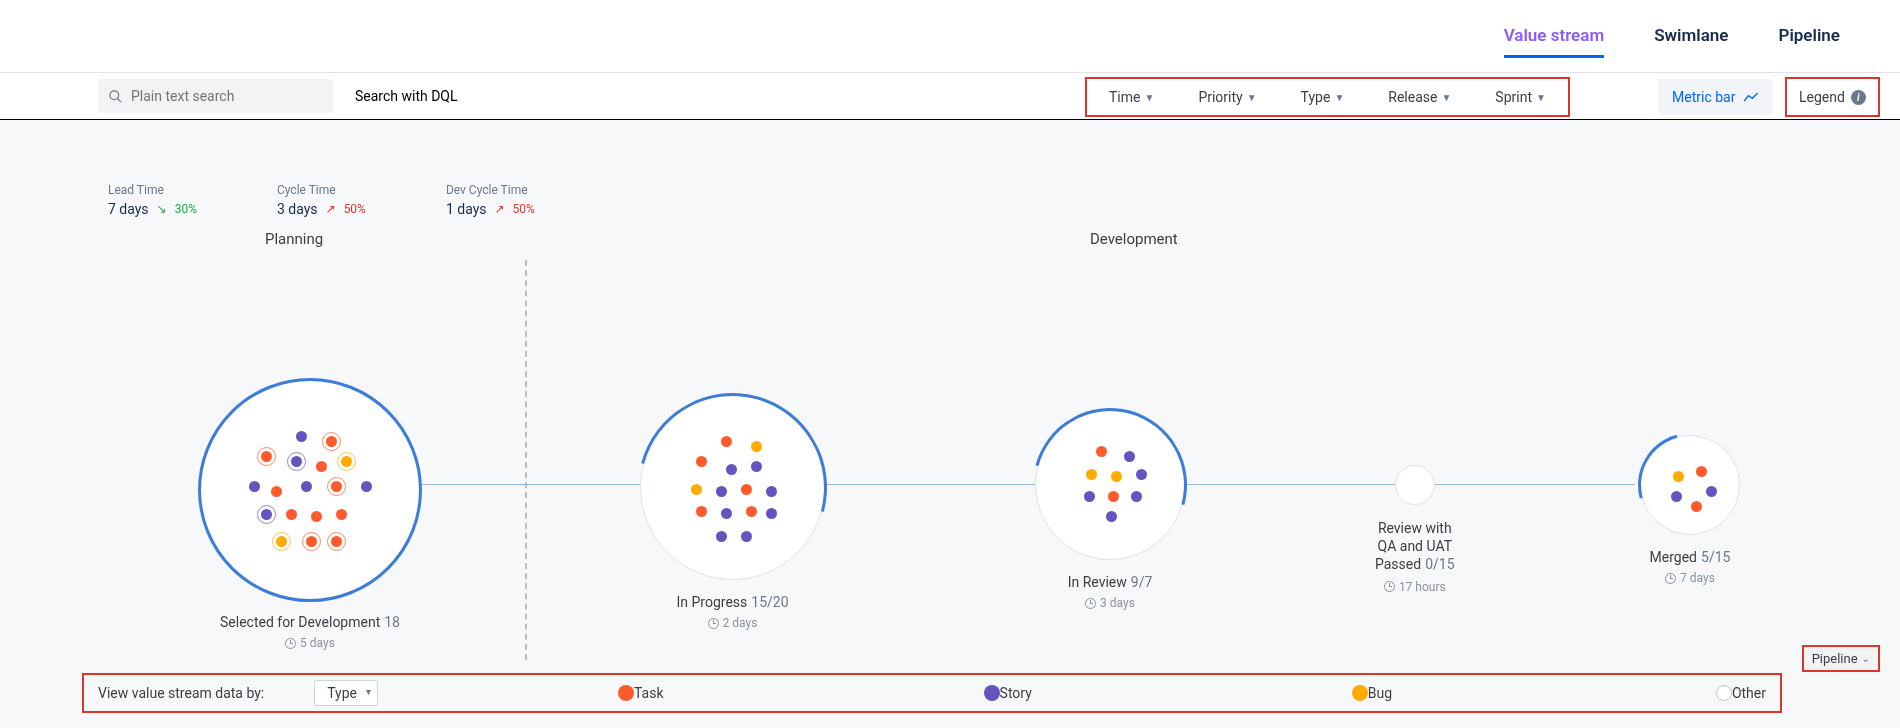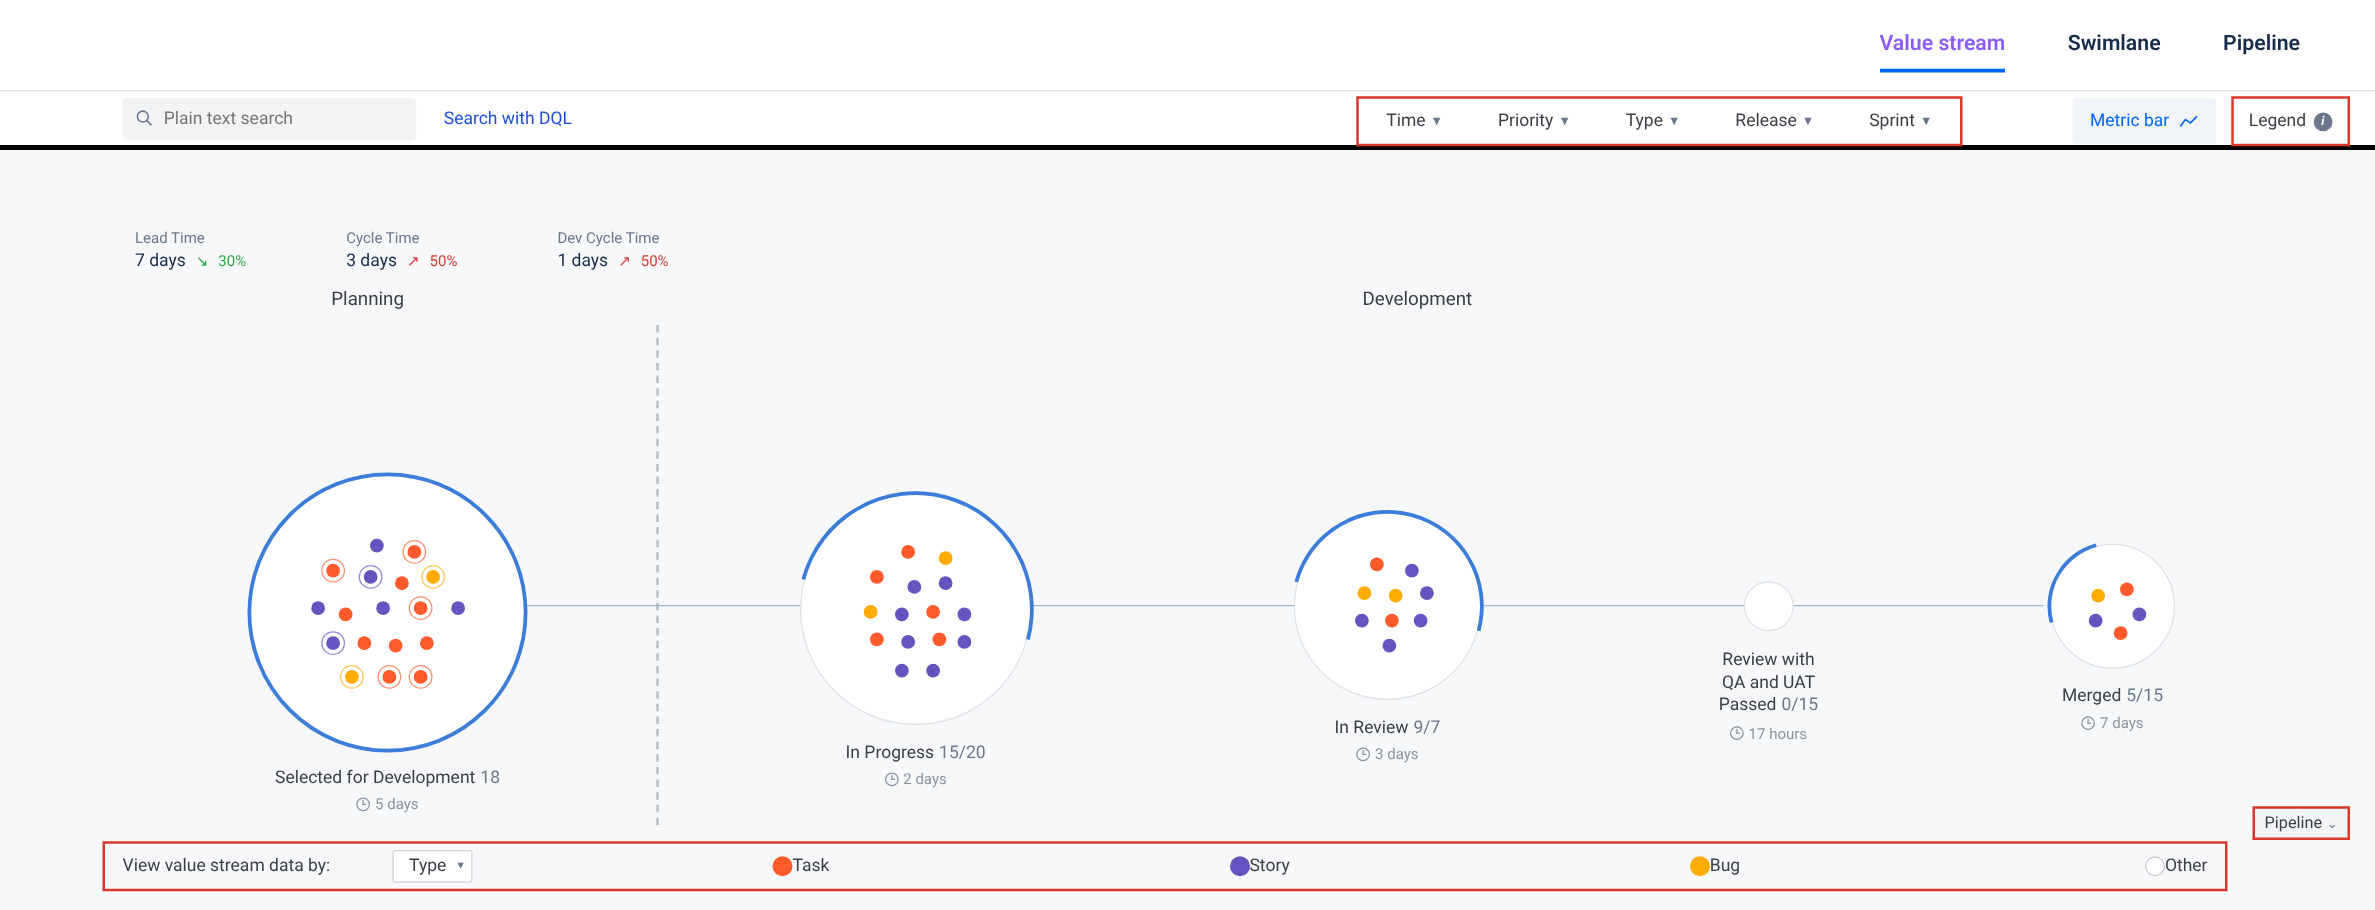--- a/index.html
+++ b/index.html
@@ -4,25 +4,25 @@
 <style>
   * { box-sizing: border-box; margin: 0; padding: 0; font-family: -apple-system, BlinkMacSystemFont, "Segoe UI", Roboto, Arial, sans-serif; }
   body { background: #fff; width: 1900px; height: 728px; overflow: hidden; position: relative; }
 
   
   .top-tabs { position: absolute; top: 25px; right: 60px; display: flex; gap: 50px; font-size: 17px; font-weight: 600; color: #172b4d; }
   .top-tabs .tab { cursor: pointer; padding-bottom: 10px; }
   .top-tabs .tab.active { color: #8b5cf6; border-bottom: 3px solid #0066ff; }
 
   
-  .filter-bar { position: absolute; top: 72px; left: 0; right: 0; height: 48px; border-top: 1px solid #e0e4e8; border-bottom: 4px solid #000000; display: flex; align-items: center; background: #fff; }
+  .filter-bar { position: absolute; top: 72px; left: 0; right: 0; height: 48px; border-top: 1px solid #e0e4e8; border-bottom: 1px solid #000000; display: flex; align-items: center; background: #fff; }
   .search-box { margin-left: 98px; width: 235px; height: 34px; background: #f1f3f5; border-radius: 4px; display: flex; align-items: center; padding: 0 10px; color: #6b778c; font-size: 14px; }
   .search-box svg { margin-right: 8px; flex-shrink: 0; }
   .search-box input { background: transparent; border: none; outline: none; font-size: 14px; color: #333; flex:1; }
-  .dql-link { margin-left: 22px; font-size: 14px; color: #1d4ed8; cursor: pointer; }
+  .dql-link { margin-left: 22px; font-size: 14px; color: #000000; cursor: pointer; }
   .filters-group { position: absolute; left: 1085px; top: 4px; height: 40px; display: flex; align-items: center; gap: 44px; border: 2px solid #d9372c; padding: 0 22px 0 22px; }
   .filter { font-size: 14px; color: #3b3f45; cursor: pointer; display: flex; align-items: center; gap: 4px; }
   .caret { font-size: 10px; color: #6b778c; }
   .metric-bar-btn { position: absolute; left: 1658px; top: 6px; height: 36px; background: #f1f4f8; padding: 0 14px; display: flex; align-items: center; gap: 8px; color: #0066ff; font-size: 14px; cursor: pointer; border-radius: 3px; }
   .legend-btn { position: absolute; left: 1785px; top: 4px; height: 40px; border: 2px solid #d9372c; padding: 0 12px; display: flex; align-items: center; gap: 6px; color: #3b3f45; font-size: 14px; cursor: pointer; }
   .info-circle { width: 15px; height: 15px; border-radius: 50%; background: #6b778c; color: #fff; display: inline-flex; align-items: center; justify-content: center; font-size: 10px; font-style: italic; font-weight: bold; }
 
   
   .metrics { position: absolute; top: 148px; left: 108px; display: flex; gap: 80px; font-size: 13px; margin-top: 35px; }
   .metric .label { color: #6b778c; font-size: 12px; margin-bottom: 4px; }

